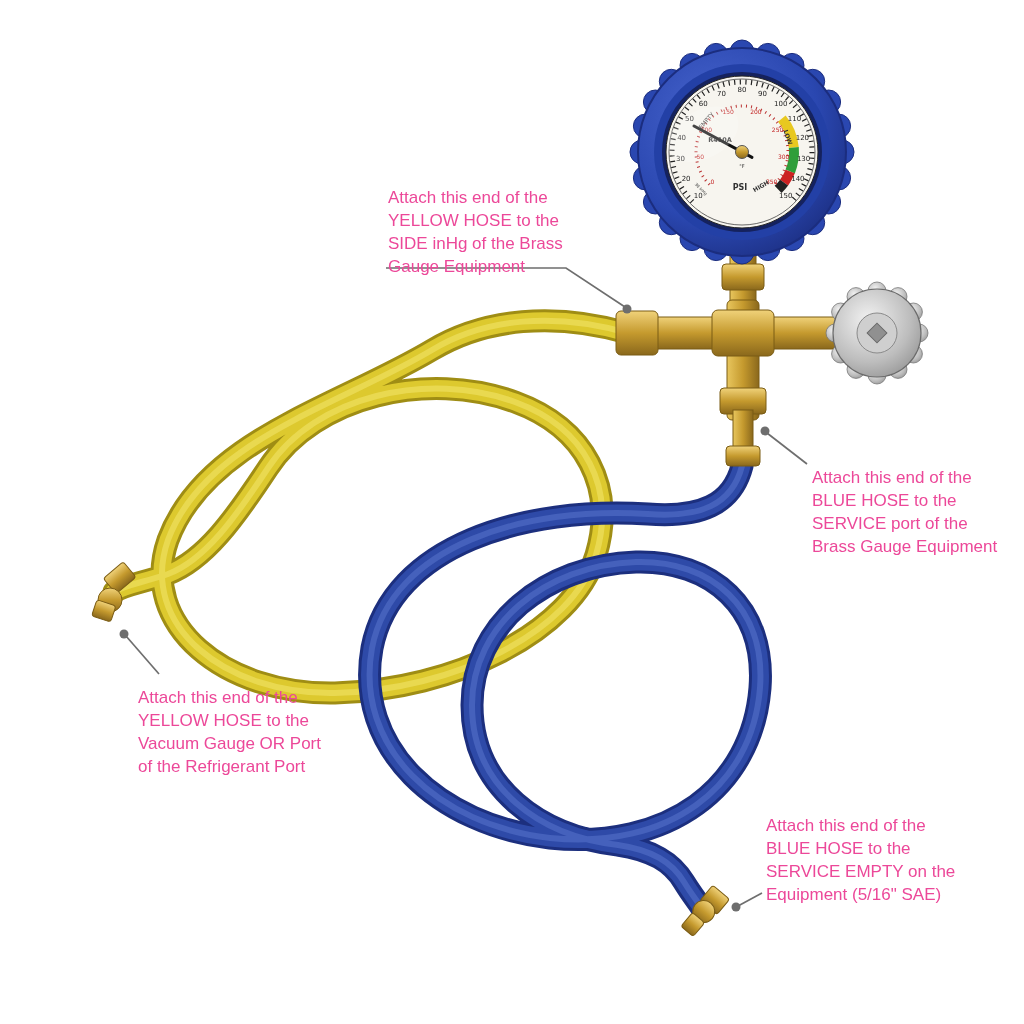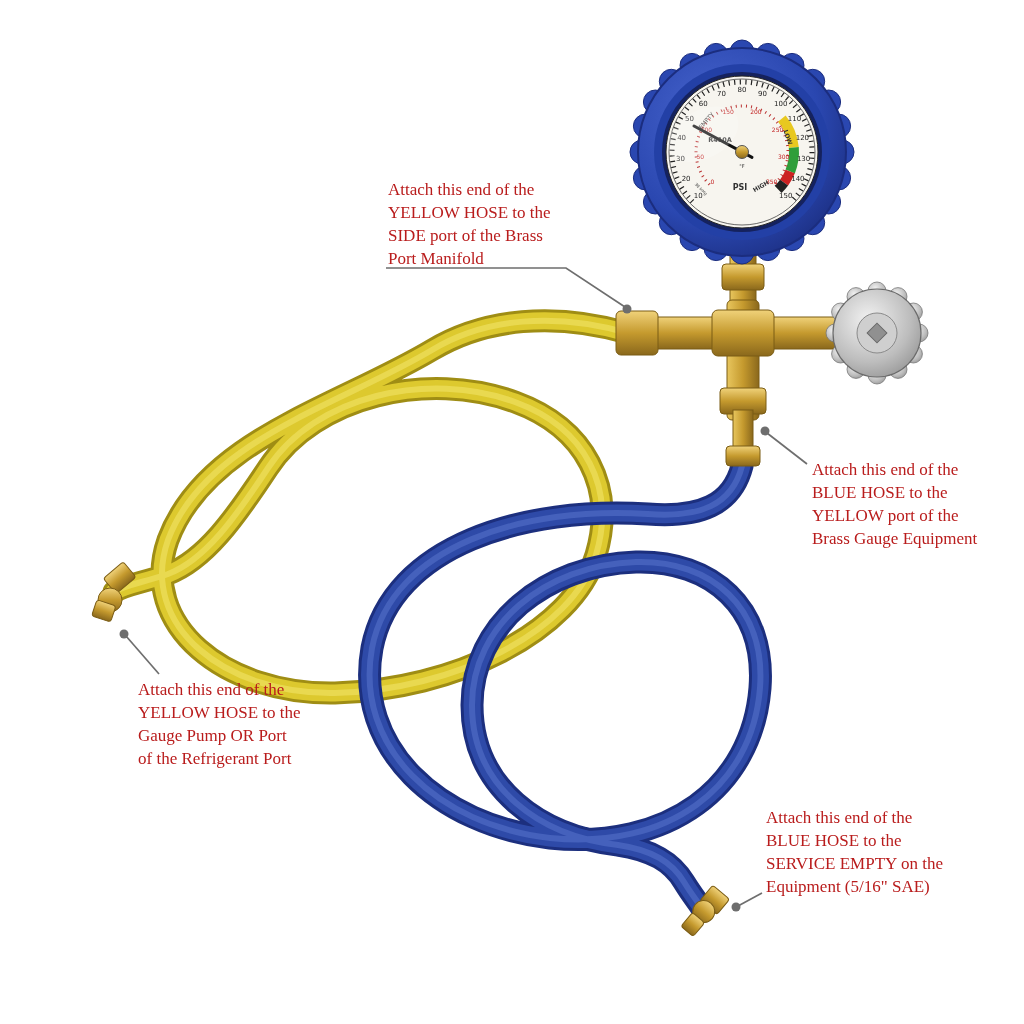--- a/index.html
+++ b/index.html
@@ -1,20 +1,20 @@
 <!DOCTYPE html>
 <html><head>
 <meta charset="utf-8">
 <style>
   html,body{margin:0;padding:0;background:#ffffff;}
   #stage{position:relative;width:1024px;height:1024px;background:#ffffff;overflow:hidden;
          font-family:"Liberation Sans", sans-serif;}
   #diagram-svg{position:absolute;left:0;top:0;}
-  .annotation{position:absolute;color:#b91c1c;font-size:17px;line-height:23px;
-              font-family:Liberation Serif, serif;}
+  .annotation{position:absolute;color:#ec4899;font-size:17px;line-height:23px;
+              font-family:Liberation Sans, sans-serif;margin-top:8px;}
   .annotation .line{white-space:nowrap;}
   .leader{stroke:#6e6e6e;stroke-width:1.7;fill:none;}
   .leader-dot{fill:#6e6e6e;}
   .num-outer{font-family:"DejaVu Sans", sans-serif;font-size:7px;fill:#222222;text-anchor:middle;}
   .num-inner{font-family:"DejaVu Sans", sans-serif;font-size:6px;fill:#c22222;text-anchor:middle;}
   .gauge-label{font-family:"DejaVu Sans", sans-serif;fill:#333333;text-anchor:middle;}
 </style>
 </head>
 <body>
 
@@ -228,35 +228,35 @@
       <circle class="leader-dot" cx="124" cy="634" r="4.5"></circle>
 
       <line class="leader" x1="762" y1="893" x2="738" y2="906"></line>
       <circle class="leader-dot" cx="736" cy="907" r="4.5"></circle>
     </g>
   </svg>
 
   <div class="annotation" style="left:388px;top:178px;">
     <div class="line">Attach this end of the</div>
     <div class="line">YELLOW HOSE to the</div>
-    <div class="line">SIDE port of the Brass</div>
-    <div class="line">Port Manifold</div>
+    <div class="line">SIDE inHg of the Brass</div>
+    <div class="line">Gauge Equipment</div>
   </div>
 
   <div class="annotation" style="left:812px;top:458px;">
     <div class="line">Attach this end of the</div>
     <div class="line">BLUE HOSE to the</div>
-    <div class="line">YELLOW port of the</div>
+    <div class="line">SERVICE port of the</div>
     <div class="line">Brass Gauge Equipment</div>
   </div>
 
   <div class="annotation" style="left:138px;top:678px;">
     <div class="line">Attach this end of the</div>
     <div class="line">YELLOW HOSE to the</div>
-    <div class="line">Gauge Pump OR Port</div>
+    <div class="line">Vacuum Gauge OR Port</div>
     <div class="line">of the Refrigerant Port</div>
   </div>
 
   <div class="annotation" style="left:766px;top:806px;">
     <div class="line">Attach this end of the</div>
     <div class="line">BLUE HOSE to the</div>
     <div class="line">SERVICE EMPTY on the</div>
     <div class="line">Equipment (5/16" SAE)</div>
   </div>
 

